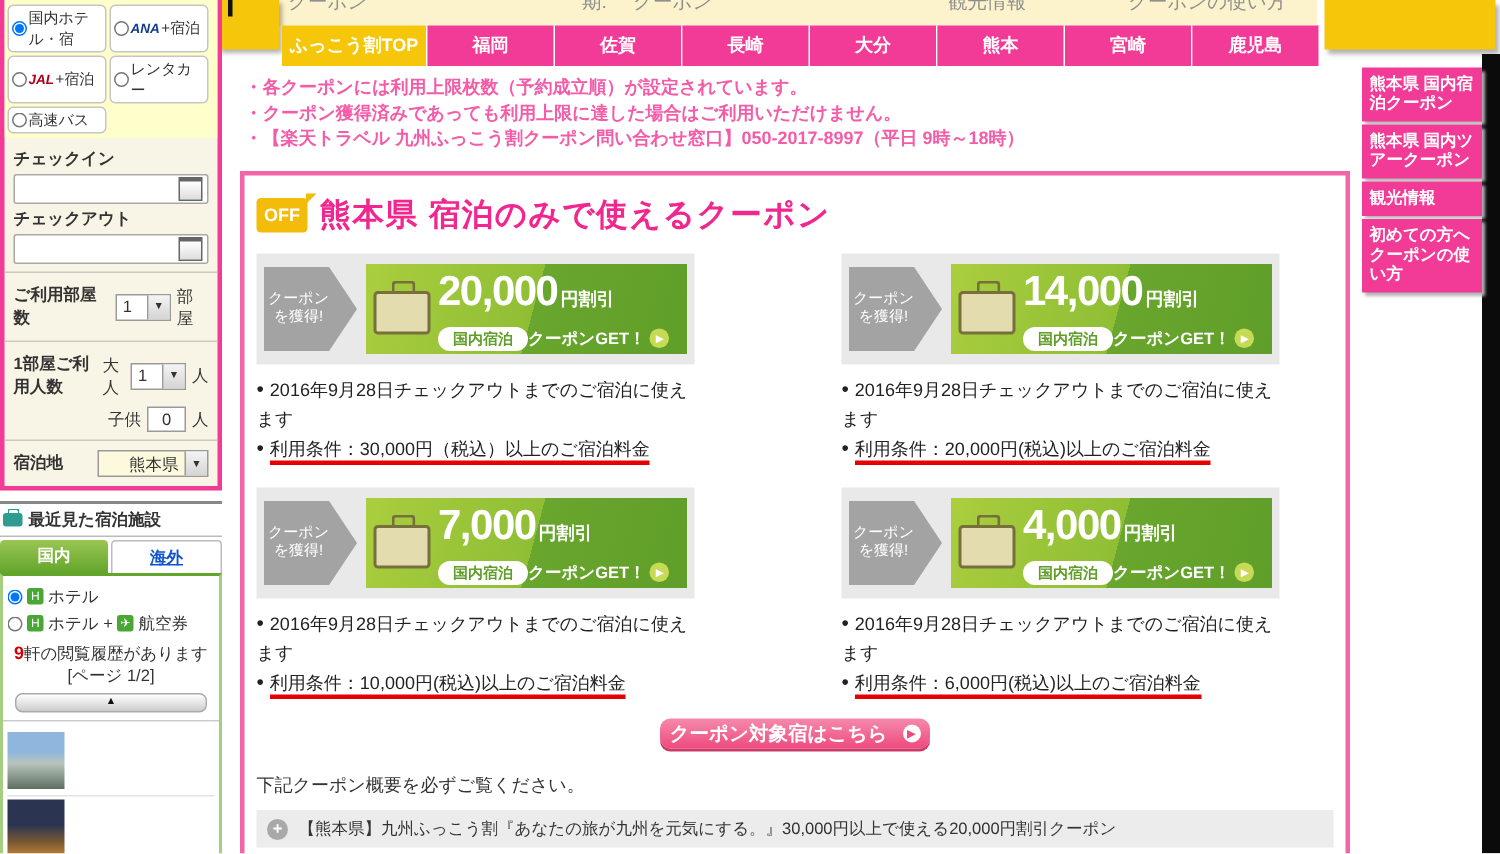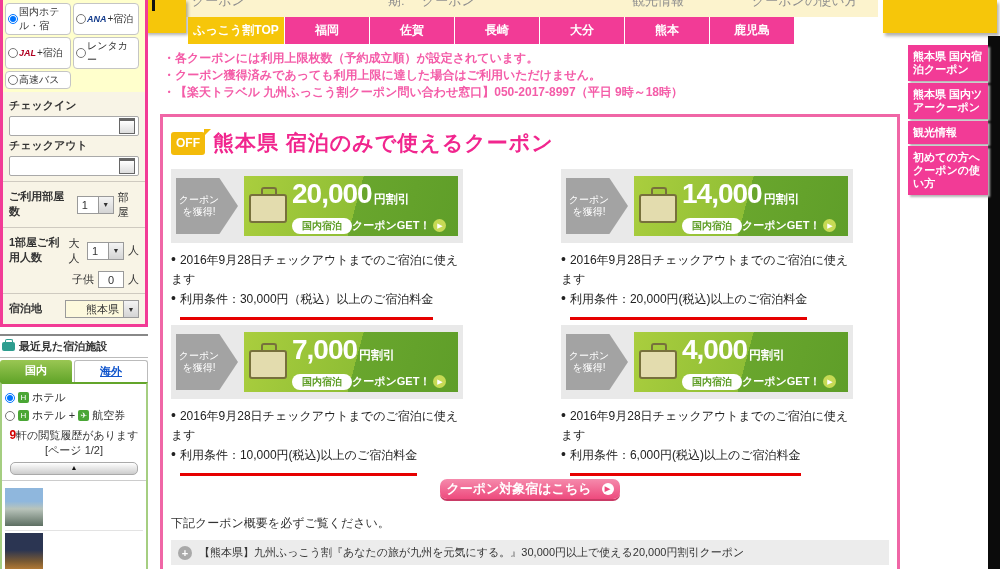--- a/index.html
+++ b/index.html
@@ -55,21 +55,21 @@
   .amount-row{display:flex;align-items:baseline;color:#fff;}
   .amount{font-size:28px;font-weight:bold;letter-spacing:-1px;line-height:30px;}
   .unit{font-size:12px;font-weight:bold;margin-left:2px;}
   .banner-bottom{display:flex;align-items:center;justify-content:flex-start;}
   .pill{background:#fff;color:#5f9e27;font-size:10px;font-weight:bold;padding:1px 10px;border-radius:8px;}
   .get-cta{color:#fff;font-size:11px;font-weight:bold;display:flex;align-items:center;gap:3px;}
   .play{width:13px;height:13px;border-radius:50%;background:#c7da55;color:#fff;font-size:7px;
         display:flex;align-items:center;justify-content:center;}
   .card-notes{list-style:none;margin:7px 0 0;padding:0;font-size:12px;color:#222;line-height:19px;}
   .card-notes li::before{content:"•";margin-right:4px;font-size:14px;}
-  .redline{border-bottom:3px solid #e60000;padding-bottom:11px;}
+  .redline{border-bottom:3px solid #e60000;padding-bottom:1px;}
 
   .cta{margin:14px auto 0;width:180px;height:20px;background:linear-gradient(#f58aac,#ee4a7d);
        border:none;border-radius:7px;color:#fff;font-weight:bold;font-size:13px;
        box-shadow:0 2px 0 #c93b66;display:flex;align-items:center;justify-content:center;gap:10px;cursor:pointer;}
   .cta .circ{width:12px;height:12px;border-radius:50%;background:#fff;color:#ee4a7d;font-size:7px;
        display:flex;align-items:center;justify-content:center;}
   .overview{margin:16px 16px 0 8px;font-size:12px;color:#333;}
   .clist{margin:8px 8px 0 8px;}
   .crow{height:25px;background:#ececec;display:flex;align-items:center;gap:7px;padding:0 7px;
         margin-bottom:3px;font-size:11px;color:#333;cursor:pointer;}
@@ -149,20 +149,21 @@
   <div class="gold-right"></div>
   <div class="black-strip"></div>
 
   <nav class="tabs">
     <div class="tab active">ふっこう割TOP</div>
     <div class="tab">福岡</div>
     <div class="tab">佐賀</div>
     <div class="tab">長崎</div>
     <div class="tab">大分</div>
     <div class="tab">熊本</div>
+    <div class="tab">宮崎</div>
     <div class="tab">鹿児島</div>
   </nav>
 
   <aside class="right-col">
     <div class="rc-item">熊本県 国内宿泊クーポン</div>
     <div class="rc-item">熊本県 国内ツアークーポン</div>
     <div class="rc-item">観光情報</div>
     <div class="rc-item">初めての方へクーポンの使い方</div>
   </aside>
 

